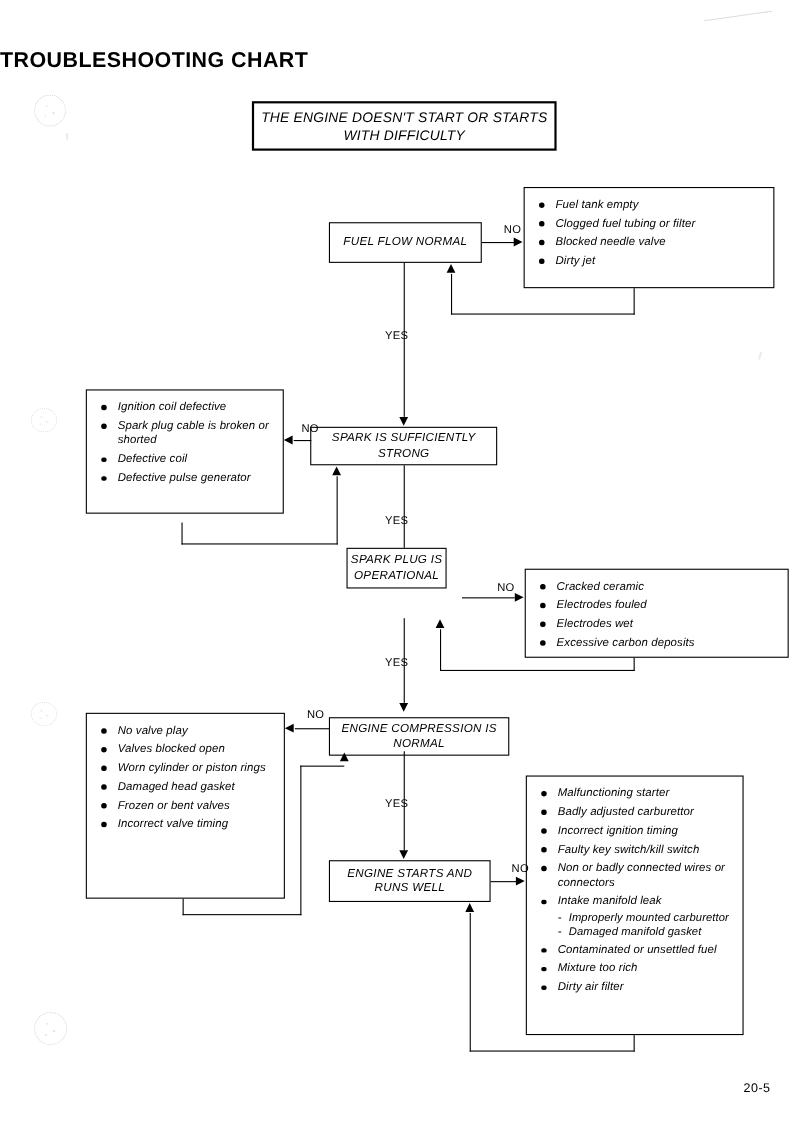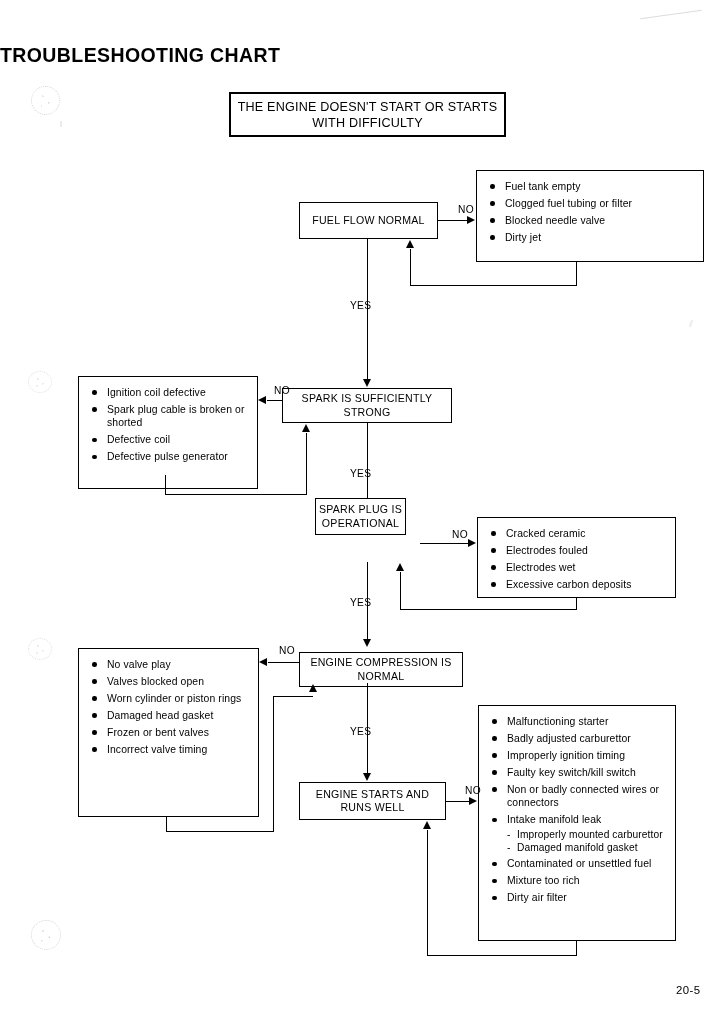--- a/index.html
+++ b/index.html
@@ -30,20 +30,21 @@
     font-weight: bold;
     letter-spacing: 0.4px;
   }
 
   
   .box {
     position: absolute;
     border: 1.6px solid #000;
     box-sizing: border-box;
     background: #fff;
+    font-style: italic;
   }
   .node {
     display: flex;
     align-items: center;
     justify-content: center;
     text-align: center;
     font-size: 10.6px;
     line-height: 13.5px;
     letter-spacing: 0.25px;
   }
@@ -217,21 +218,21 @@
   <div class="arrow arrow-up" style="left:405.5px; top:240px;"></div>
 
   <div class="vline" style="left:367px; top:239px; height:140px;"></div>
   <div class="arrow arrow-down" style="left:362.5px; top:379px;"></div>
   <div class="edge-label" style="left:338px; top:300px;">YES</div>
 
   <div class="box node" style="left:282px; top:388px; width:170px; height:35px;">
     <span>SPARK IS SUFFICIENTLY STRONG</span>
   </div>
 
-  <div class="box list-box" style="left:78px; top:376px; width:180px; height:113px;">
+  <div class="box list-box" style="left:78px; top:354px; width:180px; height:113px;">
     <ul class="cause-list">
       <li><span>Ignition coil defective</span></li>
       <li><span>Spark plug cable is broken or shorted</span></li>
       <li><span>Defective coil</span></li>
       <li><span>Defective pulse generator</span></li>
     </ul>
   </div>
 
   <div class="hline" style="left:267px; top:400px; width:16px;"></div>
   <div class="vline" style="left:267px; top:400px; height:0px;"></div>
@@ -244,21 +245,21 @@
   <div class="arrow arrow-up" style="left:301.5px; top:424px;"></div>
 
   <div class="vline" style="left:367px; top:423px; height:93px;"></div>
   <div class="arrow arrow-down" style="left:362.5px; top:516px;"></div>
   <div class="edge-label" style="left:338px; top:468px;">YES</div>
 
   <div class="box node" style="left:315px; top:498px; width:91px; height:37px;">
     <span>SPARK PLUG IS OPERATIONAL</span>
   </div>
 
-  <div class="box list-box" style="left:477px; top:517px; width:199px; height:81px;">
+  <div class="box list-box" style="left:477px; top:517px; width:240px; height:81px;">
     <ul class="cause-list">
       <li><span>Cracked ceramic</span></li>
       <li><span>Electrodes fouled</span></li>
       <li><span>Electrodes wet</span></li>
       <li><span>Excessive carbon deposits</span></li>
     </ul>
   </div>
 
   <div class="hline" style="left:420px; top:543px; width:48px;"></div>
   <div class="arrow arrow-right" style="left:468px; top:538.5px;"></div>
@@ -303,21 +304,21 @@
   <div class="edge-label" style="left:338px; top:726px;">YES</div>
 
   <div class="box node" style="left:299px; top:782px; width:147px; height:38px;">
     <span>ENGINE STARTS AND RUNS WELL</span>
   </div>
 
   <div class="box list-box" style="left:478px; top:705px; width:198px; height:236px;">
     <ul class="cause-list">
       <li><span>Malfunctioning starter</span></li>
       <li><span>Badly adjusted carburettor</span></li>
-      <li><span>Improperly ignition timing</span></li>
+      <li><span>Incorrect ignition timing</span></li>
       <li><span>Faulty key switch/kill switch</span></li>
       <li><span>Non or badly connected wires or connectors</span></li>
       <li>
         <span>Intake manifold leak</span>
         <ul class="sub-list">
           <li><span>Improperly mounted carburettor</span></li>
           <li><span>Damaged manifold gasket</span></li>
         </ul>
       </li>
       <li><span>Contaminated or unsettled fuel</span></li>

